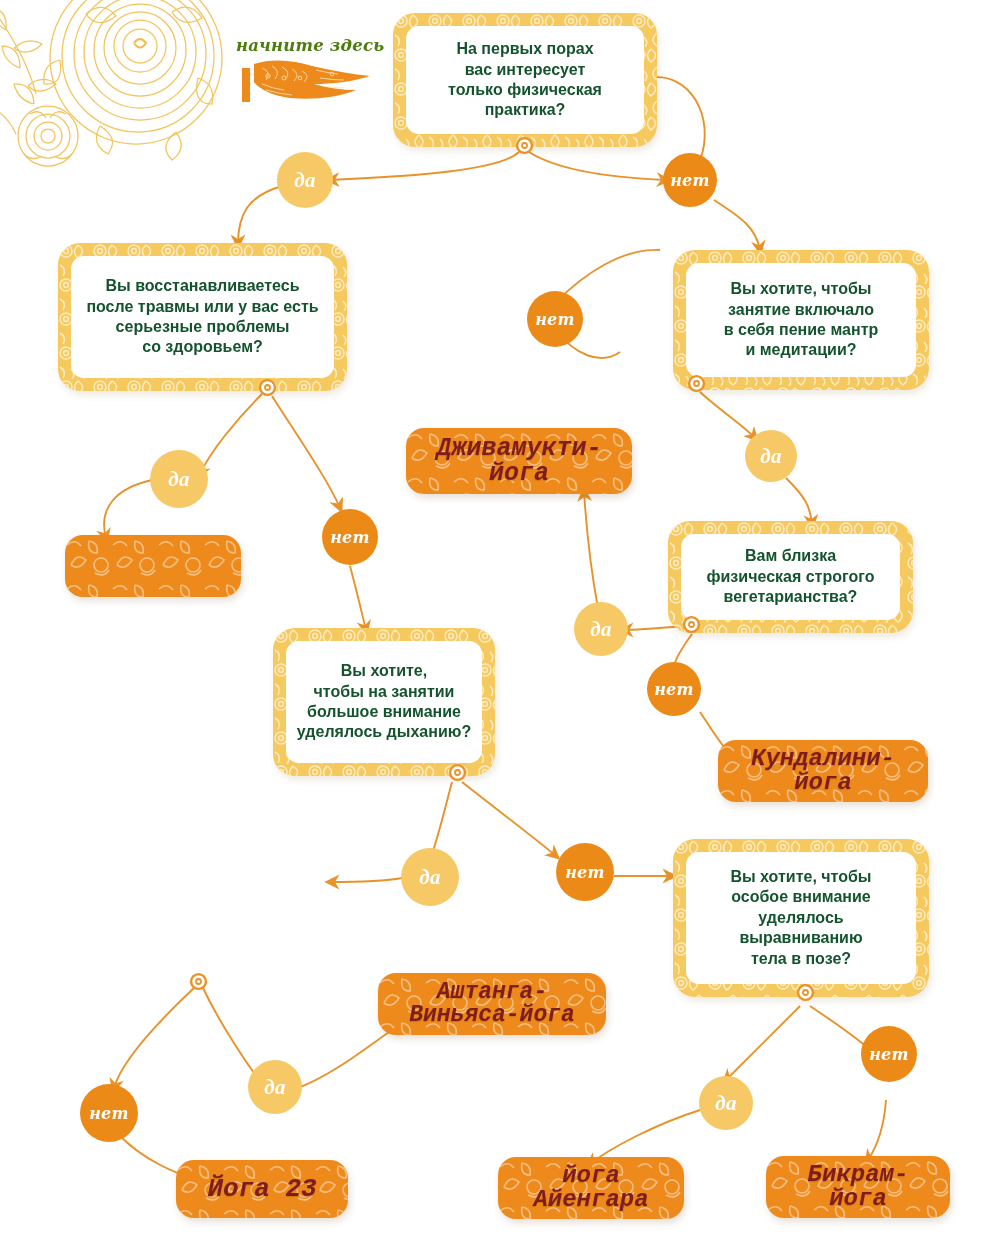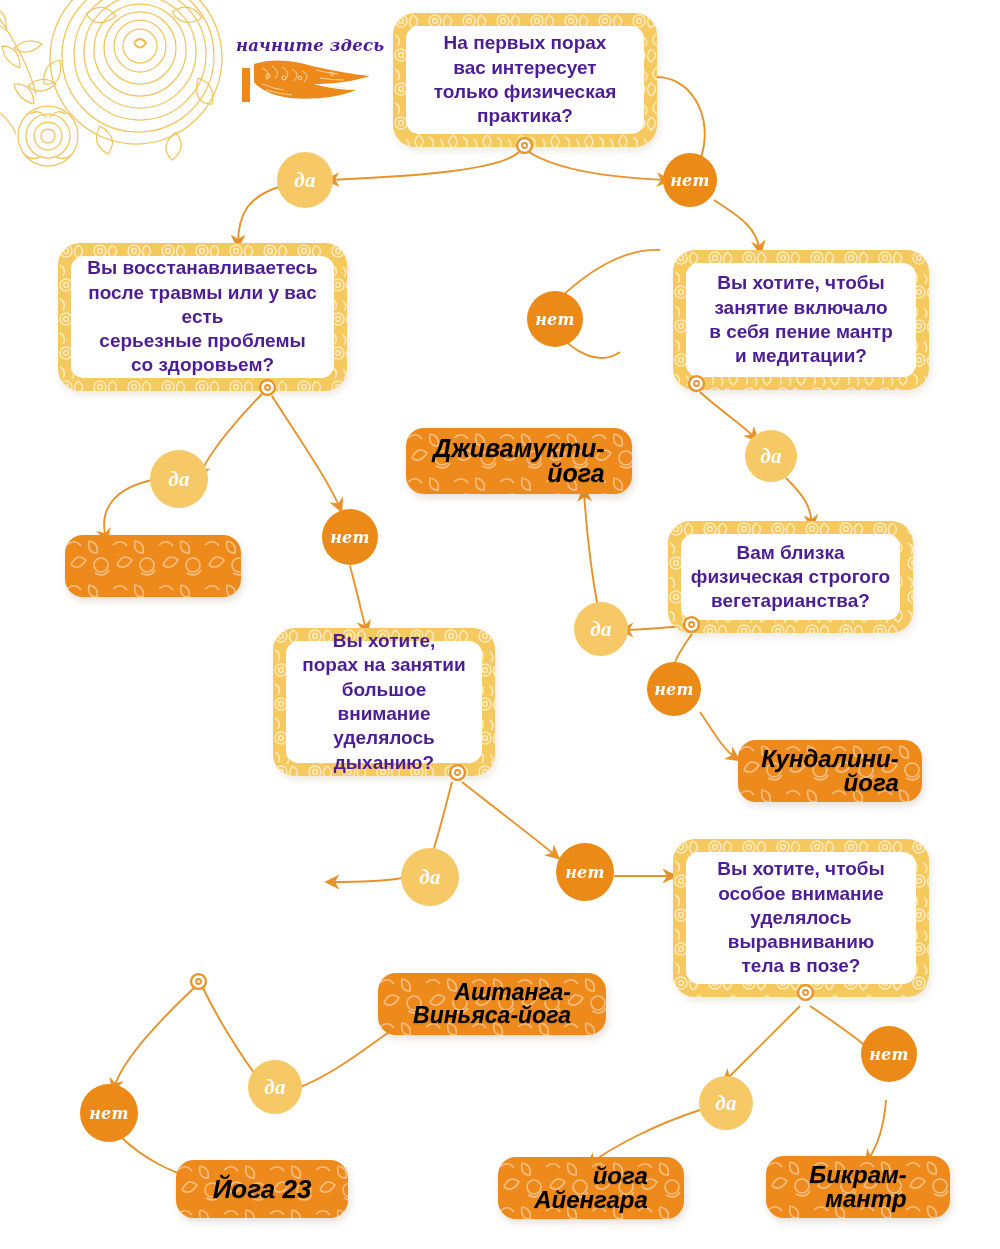--- a/index.html
+++ b/index.html
@@ -13,21 +13,21 @@
 
   
   #wires { position: absolute; left: 0; top: 0; width: 1000px; height: 1249px; }
 
   
   #corner-art { position: absolute; left: -10px; top: -14px; width: 300px; height: 190px; }
   #start-here-label {
     position: absolute; left: 236px; top: 36px;
     font-family: "DejaVu Serif", serif;
     font-style: italic; font-weight: 700;
-    font-size: 16.5px; color: #4c1d95;
+    font-size: 16.5px; color: #4d7c0f;
     letter-spacing: .2px; white-space: nowrap;
   }
   #pointing-hand { position: absolute; left: 232px; top: 54px; width: 142px; height: 62px; }
 
   
   .qbox {
     position: absolute;
     border-radius: 22px;
     background: #F6C95E;
     padding: 13px;
@@ -38,39 +38,39 @@
   .qbox .inner {
     position: relative;
     width: 100%; height: 100%;
     background: #ffffff;
     border-radius: 13px;
     display: flex; align-items: center; justify-content: center;
     text-align: center;
     padding: 4px 8px;
   }
   .qbox .qtext {
-    font-size: 19px; font-weight: 700; color: #4c1d95;
+    font-size: 16px; font-weight: 700; color: #14532d;
     line-height: 1.28; white-space: pre-line;
   }
 
   
   .result {
     position: absolute;
     border-radius: 18px;
     background: #EE8A1B;
     box-shadow: 2px 4px 7px rgba(120,70,10,.17);
     overflow: hidden;
     display: flex; align-items: center; justify-content: center;
   }
   .result .badgeart { position: absolute; left:0; top:0; width:100%; height:100%; }
   .result .rtext {
     position: relative;
-    font-family: Liberation Sans, sans-serif;
+    font-family: Liberation Mono, monospace;
     font-weight: 700; font-style: italic;
-    color: #000000; text-align: right;
+    color: #7f1d1d; text-align: center;
     line-height: 1.02; white-space: pre-line;
     font-size: 25px;
     text-shadow: 0 1px 1px rgba(150,80,0,.35);
   }
 
   
   .choice {
     position: absolute;
     border-radius: 50%;
     display: flex; align-items: center; justify-content: center;
@@ -342,33 +342,33 @@
   <div class="choice no" style="left:647px; top:662px; width:54px; height:54px;">
     <span>нет</span>
   </div>
 
   <div class="qbox" style="left:273px; top:628px; width:222px; height:148px;">
     <svg class="frameart">
         <rect width="100%" height="100%" fill="url(#swirl)"></rect>
       </svg>
     <div class="inner">
       <div class="qtext">Вы хотите,
-порах на занятии
+чтобы на занятии
 большое внимание
 уделялось дыханию?</div>
     </div>
   </div>
   <svg class="node" style="left:448px; top:763px;" viewBox="0 0 19 19">
     <circle cx="9.5" cy="9.5" r="8.6" fill="#E8922A"></circle>
       <circle cx="9.5" cy="9.5" r="6.2" fill="#fff"></circle>
     <circle cx="9.5" cy="9.5" r="3.4" fill="#E8922A"></circle>
       <circle cx="9.5" cy="9.5" r="1.6" fill="#fff"></circle>
   </svg>
 
-  <div class="result" style="left:718px; top:740px; width:184px; height:62px;margin-left:20px;">
+  <div class="result" style="left:718px; top:740px; width:210px; height:62px;">
     <svg class="badgeart">
         <rect width="100%" height="100%" fill="url(#petals)"></rect>
       </svg>
     <div class="rtext" style="font-size:24px;">Кундалини-
 йога</div>
   </div>
 
   <div class="choice yes" style="left:401px; top:848px; width:58px; height:58px;">
     <span>да</span>
   </div>
@@ -436,16 +436,16 @@
       </svg>
     <div class="rtext" style="font-size:24px;">йога
 Айенгара</div>
   </div>
 
   <div class="result" style="left:766px; top:1156px; width:184px; height:62px;">
     <svg class="badgeart">
         <rect width="100%" height="100%" fill="url(#petals)"></rect>
       </svg>
     <div class="rtext" style="font-size:24px;">Бикрам-
-мантр</div>
+йога</div>
   </div>
 
 </div>
 
 </body></html>

